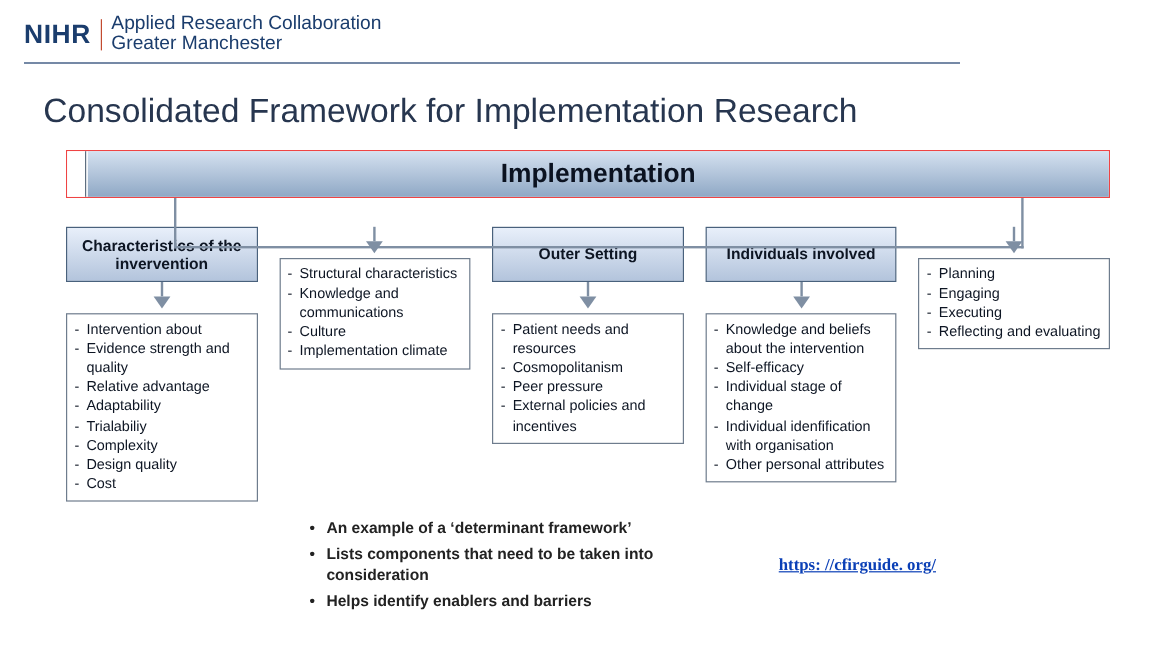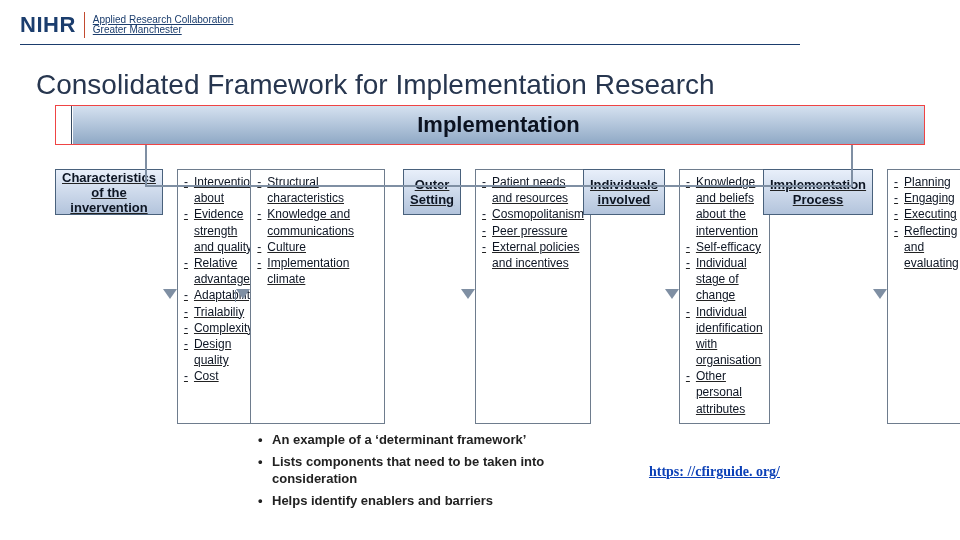--- a/index.html
+++ b/index.html
@@ -9,26 +9,26 @@
     font-family: Arial, Helvetica, sans-serif;
     background: #fff;
     color: #222;
     overflow: hidden;
   }
   .page { width: 820px; height: 540px; padding: 12px 20px 30px 20px; position: relative; }
 
   .logo-row { display: flex; align-items: center; gap: 8px; margin-bottom: 2px; }
   .nihr-mark { font-weight: 800; letter-spacing: 0.5px; font-size: 22px; color: #1b3d6d; }
   .logo-sep { width: 1px; height: 26px; background: #c24a2f; }
-  .logo-sub { display: flex; flex-direction: column; line-height: 1.05; font-size: 10px; color: #1b3d6d; text-decoration: underline; }
+  .logo-sub { display: flex; flex-direction: column; line-height: 1.05; font-size: 16px; color: #1b3d6d; }
 
   .hr-row { height: 1px; background: #1b3d6d; margin: 6px 0 24px 0; }
 
   h1.slide-title {
-    margin: 0 0 4px 16px;
+    margin: 0 0 16px 16px;
     font-weight: 400;
     font-size: 28px;
     color: #27364f;
   }
 
   .diagram {
     position: relative;
     margin-left: 35px;
     width: 870px;
   }
@@ -59,21 +59,21 @@
     right: 72px;
     top: 40px;
     z-index: 1;
   }
 
   .columns {
     margin-top: 24px;
     display: flex;
     gap: 18px;
   }
-  .col { width: 162px; display: flex; flex-direction: row; align-items: stretch; text-decoration: underline; }
+  .col { width: 162px; display: flex; flex-direction: column; align-items: stretch; }
   .col-header {
     border: 1px solid #49617c;
     background: linear-gradient(#e8effa, #b3c4dc);
     height: 46px;
     display: flex; align-items: center; justify-content: center;
     text-align: center;
     font-size: 13px; font-weight: 700; color: #0d1523;
     padding: 2px 6px;
   }
   .drop { height: 12px; width: 2px; background: #7f8fa3; align-self: center; }
@@ -251,21 +251,20 @@
               <span class="dash">-</span>
               <span>Individual idenfification with organisation</span>
             </div>
             <div class="item">
               <span class="dash">-</span>
               <span>Other personal attributes</span>
             </div>
           </div>
         </div>
         <div class="col">
-          <div class="col-header">Implementation Process</div>
           <div class="drop"></div>
           <div class="arrow"></div>
           <div class="col-body">
             <div class="item">
               <span class="dash">-</span>
               <span>Planning</span>
             </div>
             <div class="item">
               <span class="dash">-</span>
               <span>Engaging</span>

